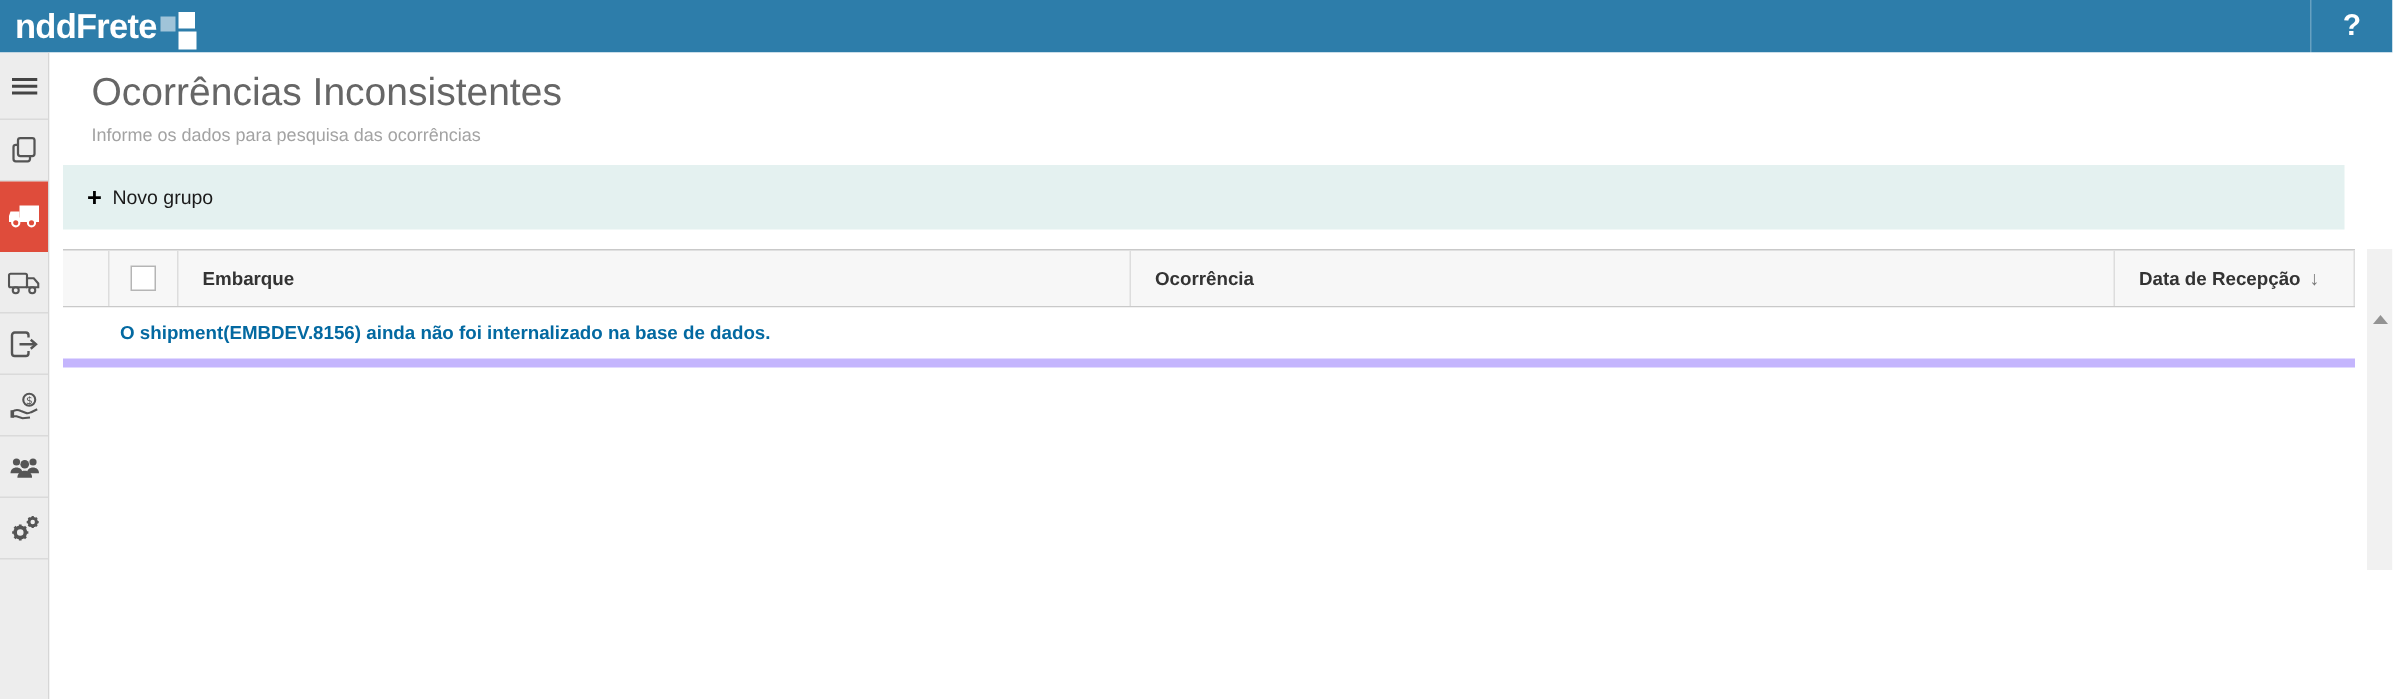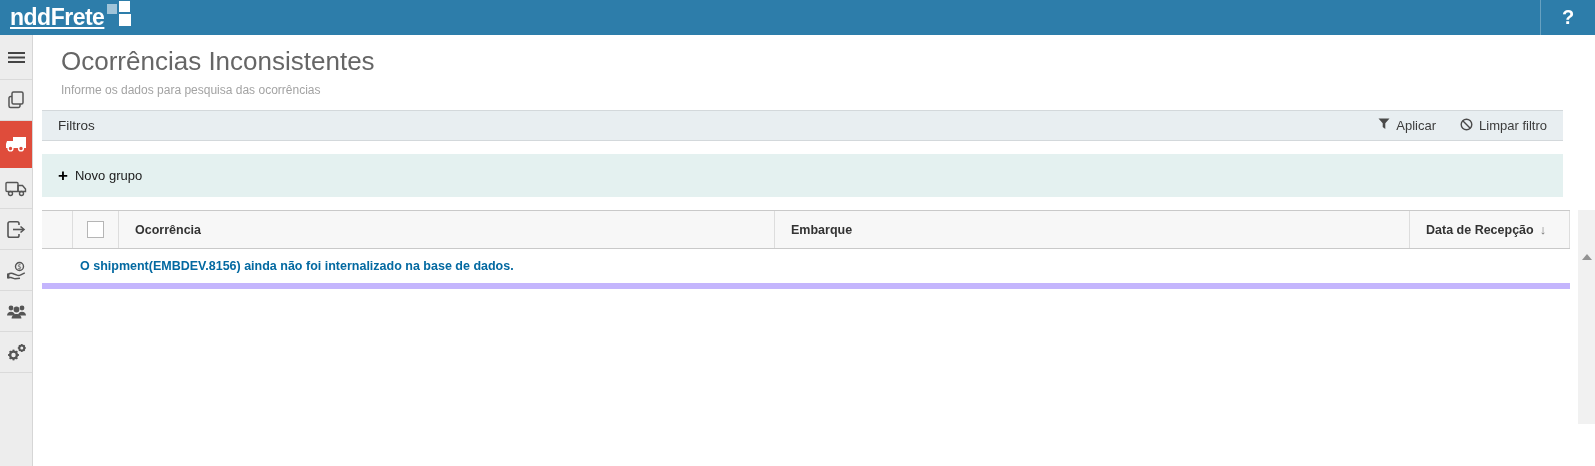--- a/index.html
+++ b/index.html
@@ -7,21 +7,21 @@
     --active-item-bg:#df4c3b;
     --filters-bar-bg:#e8eef1;
     --group-bar-bg:#e4f1f0;
   }
   *{box-sizing:border-box;margin:0;padding:0;}
   html,body{width:1595px;height:466px;overflow:hidden;background:#fff;
     font-family:"Liberation Sans","DejaVu Sans",sans-serif;}
 
   
   .app-header{height:35px;background:var(--header-bg);display:flex;align-items:stretch;color:#fff;}
-  .logo-wrap{display:flex;align-items:center;padding-left:10px;text-decoration:underline;}
+  .logo-wrap{display:flex;align-items:flex-end;padding-left:10px;}
   .logo-text{font-size:23px;font-weight:700;letter-spacing:-0.5px;line-height:35px;}
   .logo-mark{position:relative;width:26px;height:27px;margin-left:3px;margin-top:-6px;}
   .logo-mark .sq1{position:absolute;left:0;top:3px;width:10px;height:10px;background:rgba(255,255,255,.55);}
   .logo-mark .sq2{position:absolute;left:12px;top:0;width:11px;height:11px;background:#fff;}
   .logo-mark .sq3{position:absolute;left:12px;top:13px;width:12px;height:12px;background:#fff;}
   .header-spacer{flex:1;}
   .header-section{display:flex;align-items:center;justify-content:center;
     border-left:1px solid rgba(255,255,255,.28);cursor:pointer;}
   .login-section{width:86px;gap:6px;font-size:13px;}
   .help-section{width:55px;font-size:20px;font-weight:700;}
@@ -218,63 +218,41 @@
       </span>
     </div>
   </div>
 
   <div class="content">
     <div class="page-head">
       <div class="page-title">Ocorrências Inconsistentes</div>
       <div class="page-subtitle">Informe os dados para pesquisa das ocorrências</div>
     </div>
 
-    <div class="filters-bar">
-      <span class="filters-label">Filtros</span>
-      <div class="filters-actions">
-        <div class="filter-btn">
-          <span>
-            <svg width="12" height="12" viewBox="0 0 12 12">
-                <path d="M0.5 0.5h11L7.3 5.3v5.6L4.7 8.9V5.3z" fill="#4a4a4a"></path>
-              </svg>
-          </span>
-          <span>Aplicar</span>
-        </div>
-        <div class="filter-btn">
-          <span>
-            <svg width="13" height="13" viewBox="0 0 13 13" fill="none" stroke="#4a4a4a" stroke-width="1.4">
-                <circle cx="6.5" cy="6.5" r="5.3"></circle>
-                <line x1="2.8" y1="2.8" x2="10.2" y2="10.2"></line>
-              </svg>
-          </span>
-          <span>Limpar filtro</span>
-        </div>
-      </div>
-    </div>
 
     <div class="group-bar">
       <div class="new-group-btn">
         <span class="plus-glyph">+</span>
         <span>Novo grupo</span>
       </div>
     </div>
 
 
     <div class="grid-wrap">
       <div class="grid-table">
         <div class="grid-header">
           <div class="gh-cell c-exp"></div>
           <div class="gh-cell c-chk">
             <input type="checkbox" class="checkbox" style="">
           </div>
+          <div class="gh-cell c-emb">
+            <span>Embarque</span>
+          </div>
           <div class="gh-cell c-oco">
             <span>Ocorrência</span>
-          </div>
-          <div class="gh-cell c-emb">
-            <span>Embarque</span>
           </div>
           <div class="gh-cell c-dat">
             <span>Data de Recepção</span>
             <span class="sort-arrow">↓</span>
           </div>
         </div>
 
 
         <div class="detail-row">O shipment(EMBDEV.8156) ainda não foi internalizado na base de dados.</div>
       </div>

